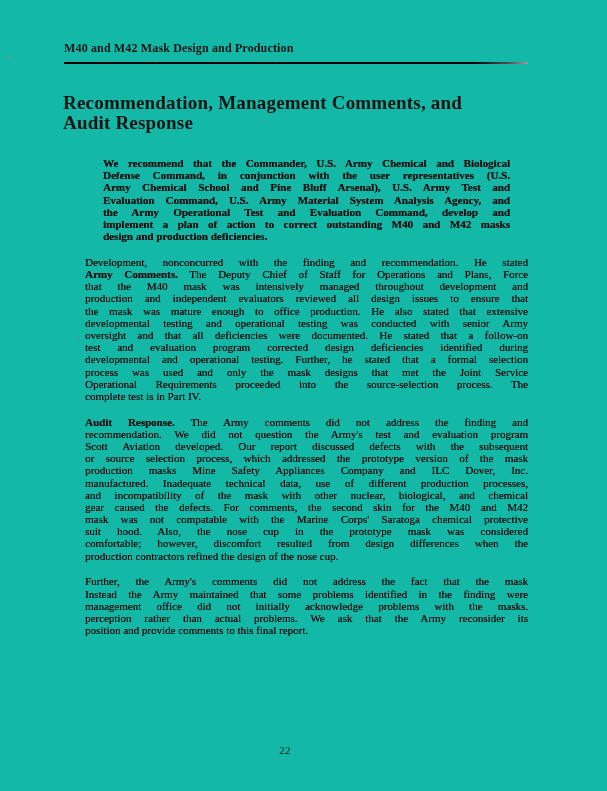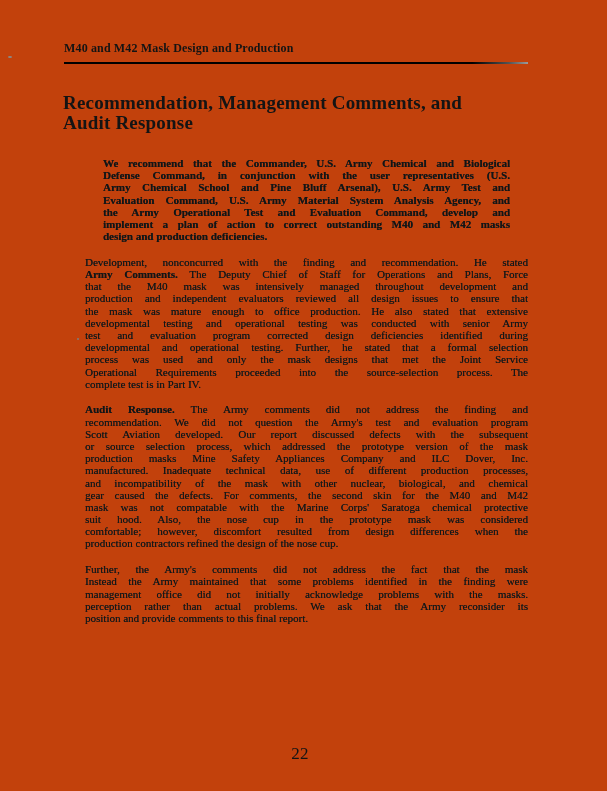--- a/index.html
+++ b/index.html
@@ -4,21 +4,21 @@
 <style>
   html, body {
     margin: 0;
     padding: 0;
     background: #ffffff;
   }
   .page {
     position: relative;
     width: 607px;
     height: 791px;
-    background: #c2410c;
+    background: #14b8a6;
     overflow: hidden;
     font-family: "Liberation Serif", "DejaVu Serif", serif;
     color: #141414;
   }
   .running-header {
     position: absolute;
     left: 64px;
     top: 41px;
     font-size: 12px;
     font-weight: bold;
@@ -75,23 +75,22 @@
   }
   .lead {
     font-weight: bold;
   }
   .page-number {
     position: absolute;
     left: 0;
     top: 744px;
     width: 570px;
     text-align: center;
-    font-size: 17px;
+    font-size: 11px;
     letter-spacing: 0.3px;
-    margin-left: 15px;
   }
   .speck {
     position: absolute;
     border-radius: 50%;
   }
   .speck-1 { left: 8px;  top: 56px;  width: 4px; height: 2px; background: #8a8a8a; }
   .speck-2 { left: 77px; top: 338px; width: 2px; height: 2px; background: #7d7d7d; }
 </style>
 </head>
 <body>
@@ -110,20 +109,21 @@
         <div class="tline">implement a plan of action to correct outstanding M40 and M42 masks</div>
         <div class="tline last">design and production deficiencies.</div>
       </div>
       <div class="paragraph">
         <div class="tline">Development, nonconcurred with the finding and recommendation. He stated</div>
         <div class="tline"><span class="lead">Army Comments.</span> The Deputy Chief of Staff for Operations and Plans, Force</div>
         <div class="tline">that the M40 mask was intensively managed throughout development and</div>
         <div class="tline">production and independent evaluators reviewed all design issues to ensure that</div>
         <div class="tline">the mask was mature enough to office production. He also stated that extensive</div>
         <div class="tline">developmental testing and operational testing was conducted with senior Army</div>
+        <div class="tline">oversight and that all deficiencies were documented. He stated that a follow-on</div>
         <div class="tline">test and evaluation program corrected design deficiencies identified during</div>
         <div class="tline">developmental and operational testing. Further, he stated that a formal selection</div>
         <div class="tline">process was used and only the mask designs that met the Joint Service</div>
         <div class="tline">Operational Requirements proceeded into the source-selection process. The</div>
         <div class="tline last">complete test is in Part IV.</div>
       </div>
       <div class="paragraph">
         <div class="tline"><span class="lead">Audit Response.</span> The Army comments did not address the finding and</div>
         <div class="tline">recommendation. We did not question the Army's test and evaluation program</div>
         <div class="tline">Scott Aviation developed. Our report discussed defects with the subsequent</div>

